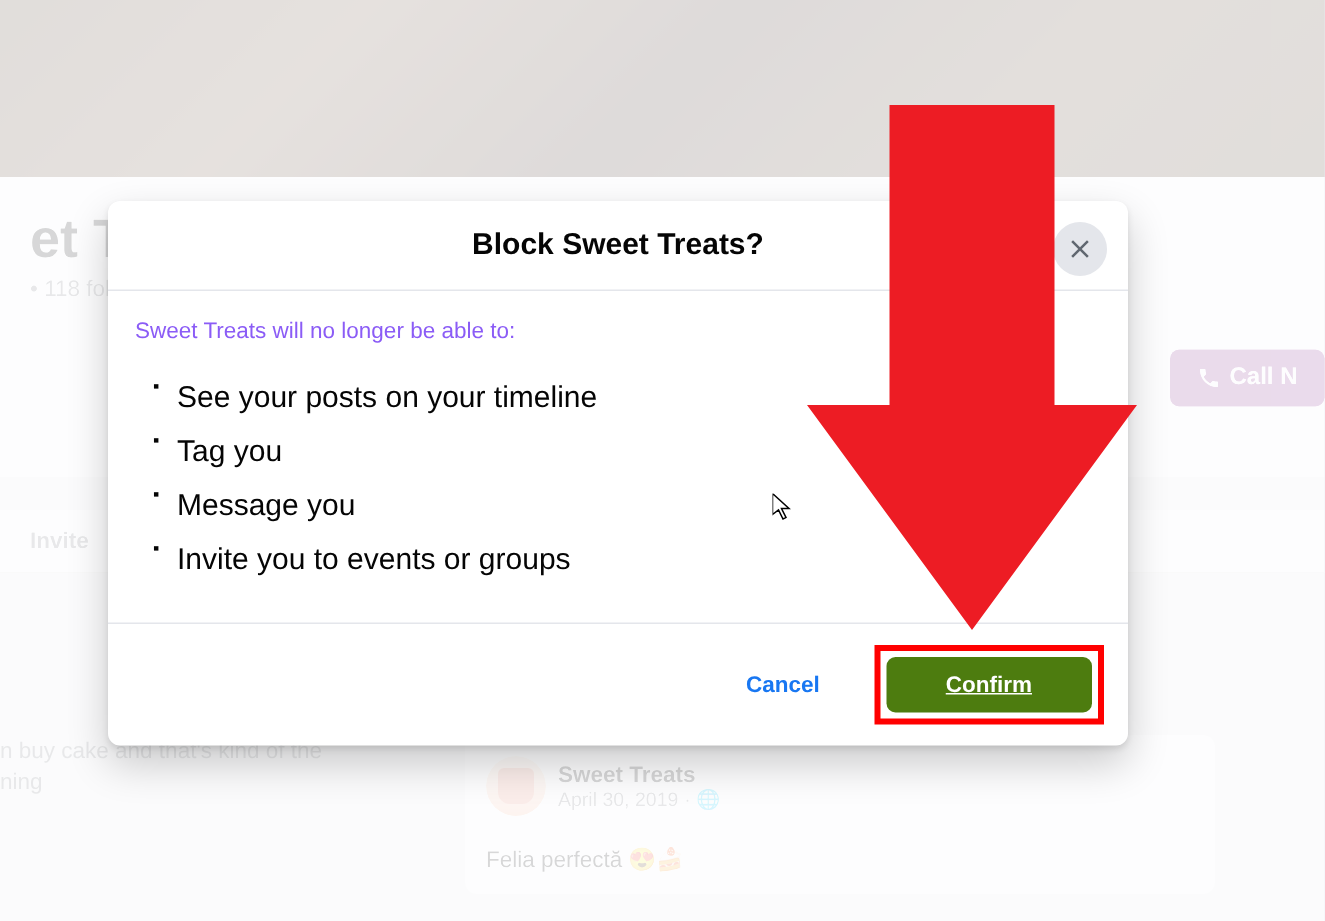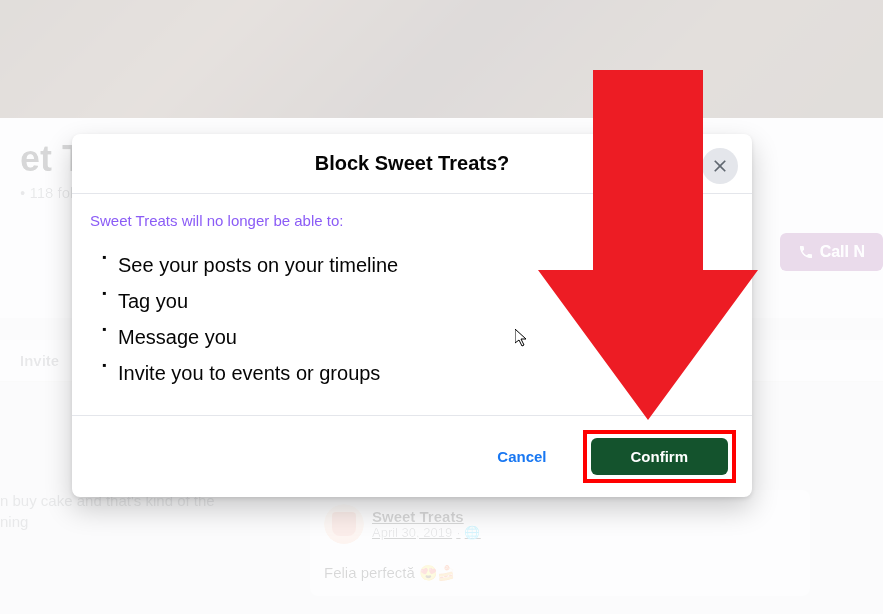--- a/index.html
+++ b/index.html
@@ -112,21 +112,20 @@
       justify-content: center;
     }
     .post-avatar-inner {
       width: 24px;
       height: 24px;
       background: #d4826b;
       border-radius: 4px 4px 8px 8px;
     }
     .post-info {
       flex: 1;
-      text-decoration: underline;
     }
     .post-author {
       font-weight: 600;
       color: #050505;
       font-size: 15px;
     }
     .post-date {
       color: #65676b;
       font-size: 13px;
       display: flex;
@@ -226,28 +225,29 @@
       font-weight: 600;
       padding: 10px 18px;
       cursor: pointer;
       border-radius: 6px;
     }
     .confirm-wrapper {
       border: 4px solid #ff0000;
       padding: 4px;
     }
     .confirm-button {
-      background: #14532d;
+      background: #4d7c0f;
       border: none;
       color: white;
       font-size: 15px;
       font-weight: 600;
       padding: 10px 40px;
       cursor: pointer;
       border-radius: 6px;
+      text-decoration: underline;
     }
     .red-arrow {
       position: absolute;
       top: 70px;
       left: 538px;
       z-index: 30;
       pointer-events: none;
     }
     .cursor {
       position: absolute;

